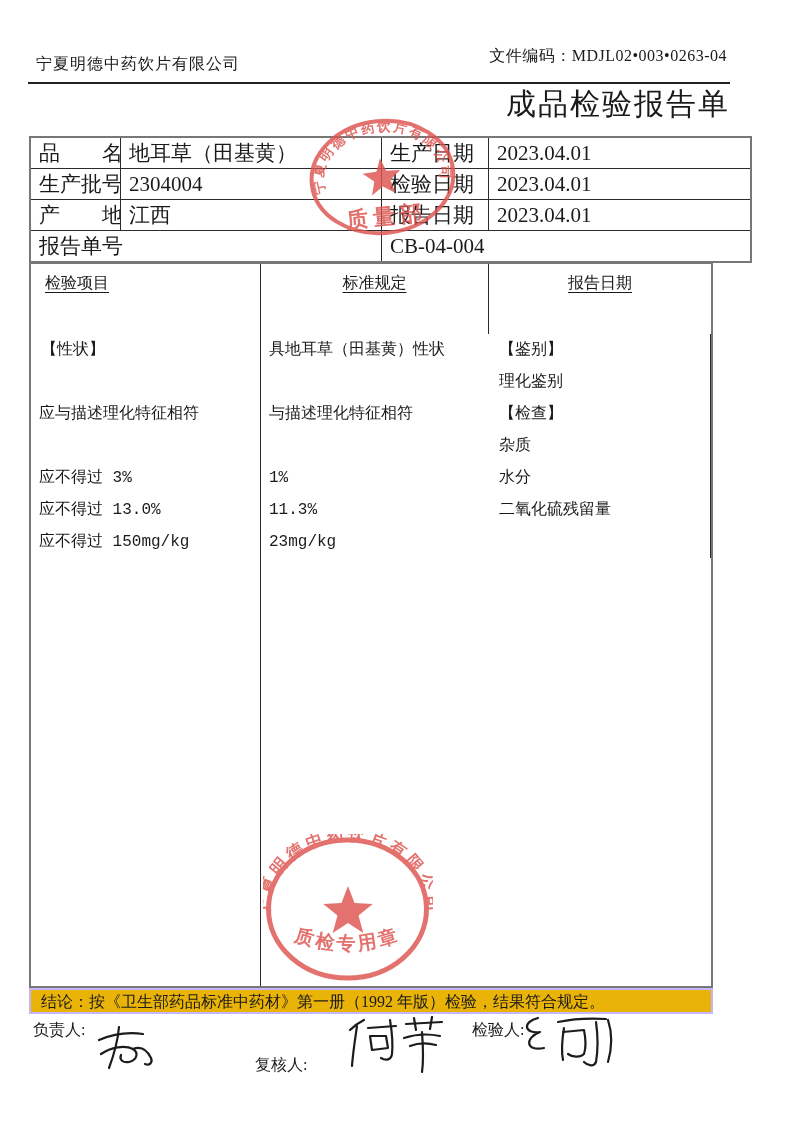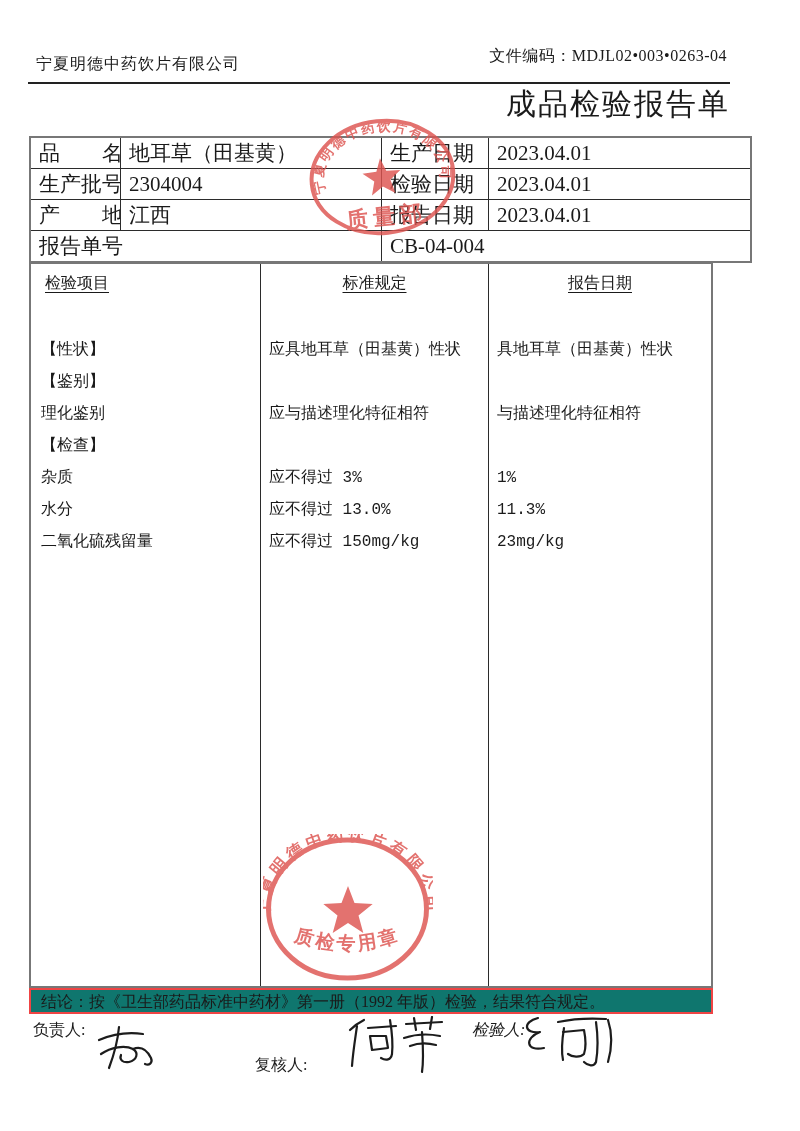--- a/index.html
+++ b/index.html
@@ -32,27 +32,27 @@
   .bR{border-right:1px solid #2b2b2b;}
   .ihdr{line-height:40px;}
   .ihdr span{text-decoration:underline;text-underline-offset:4px;}
   .ihdr.left{padding-left:14px;}
   .ctr{text-align:center;}
   .colItem{padding-left:10px;}
   .colStd{padding-left:8px;}
   .colRes{padding-left:8px;}
   
   .conclusion{position:absolute;left:29px;top:988px;width:684px;height:26px;box-sizing:border-box;
-              border:2px solid #ef4444;font-size:16px;line-height:23px;padding-left:10px;
-              white-space:nowrap;background:#0f766e;}
+              border:2px solid #c4b5fd;font-size:16px;line-height:23px;padding-left:10px;
+              white-space:nowrap;background:#eab308;}
   
   .sig-label{position:absolute;top:1020px;font-size:16px;}
   .lab-leader{left:33px;}
   .lab-reviewer{left:255px;margin-top:35px;}
-  .lab-inspector{left:472px;font-style:italic;}
+  .lab-inspector{left:472px;}
   .sigimg{position:absolute;}
   .sigimg path{fill:none;stroke:#1c1c1c;stroke-width:2.2;stroke-linecap:round;stroke-linejoin:round;}
   
   .stamp{position:absolute;opacity:0.82;}
   .stamp-top{left:305px;top:114px;transform:rotate(-6deg);}
   .stamp-bottom{left:263px;top:834px;}
   .stamp text{font-family:"Liberation Serif","DejaVu Serif",serif;}
 </style>
 </head>
 <body>
@@ -94,21 +94,20 @@
   <div class="inspect">
     <div class="ic ihdr left bR"><span>检验项目</span></div>
     <div class="ic ihdr ctr bR"><span>标准规定</span></div>
     <div class="ic ihdr ctr"><span>报告日期</span></div>
 
     <div class="ic bR"></div>
     <div class="ic bR"></div>
     <div class="ic"></div>
 
     <div class="ic bR colItem">【性状】</div>
-    <div class="ic bR colStd">应具地耳草（田基黄）性状</div>
     <div class="ic colRes">具地耳草（田基黄）性状</div>
 
     <div class="ic bR colItem">【鉴别】</div>
     <div class="ic bR colStd"></div>
     <div class="ic colRes"></div>
 
     <div class="ic bR colItem">理化鉴别</div>
     <div class="ic bR colStd">应与描述理化特征相符</div>
     <div class="ic colRes">与描述理化特征相符</div>
 

